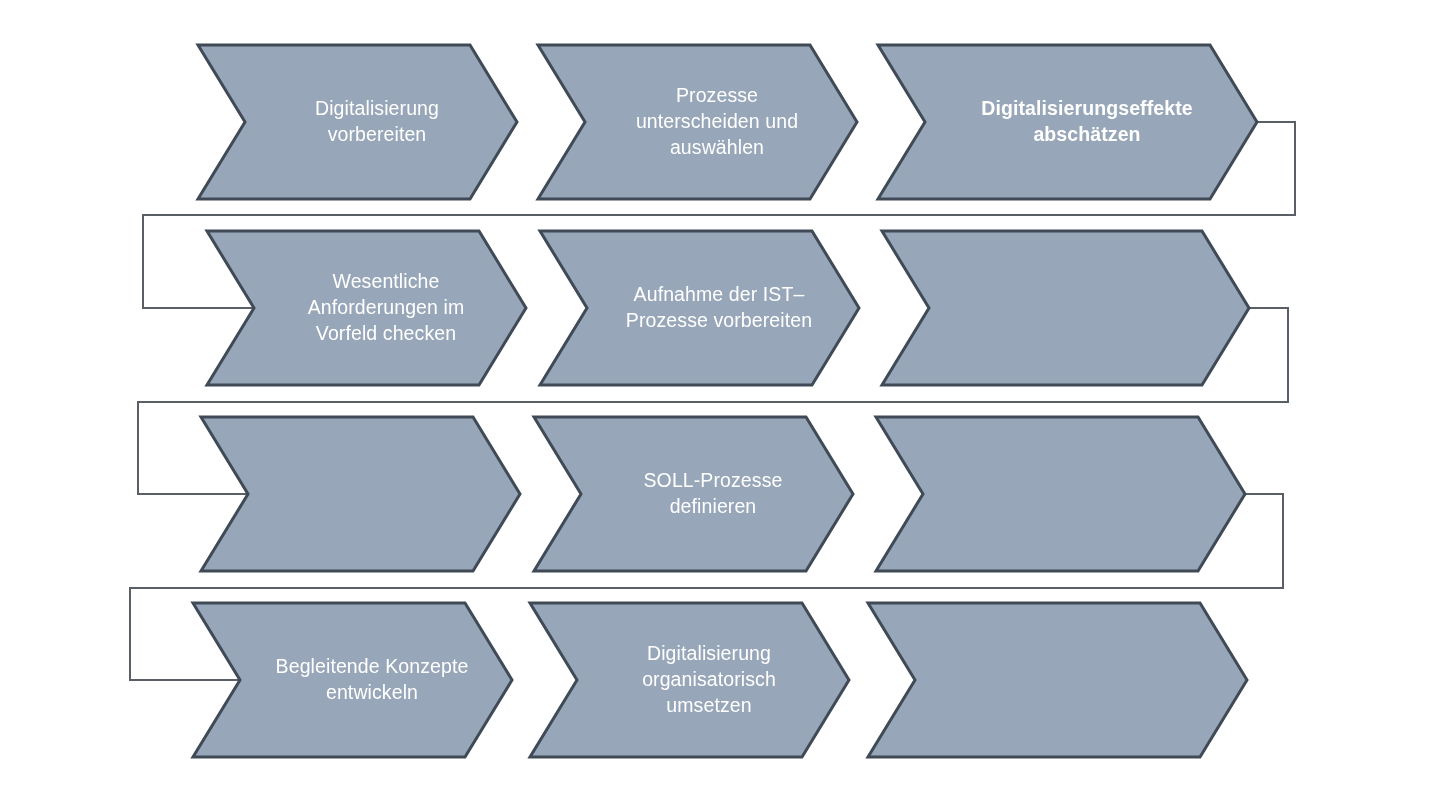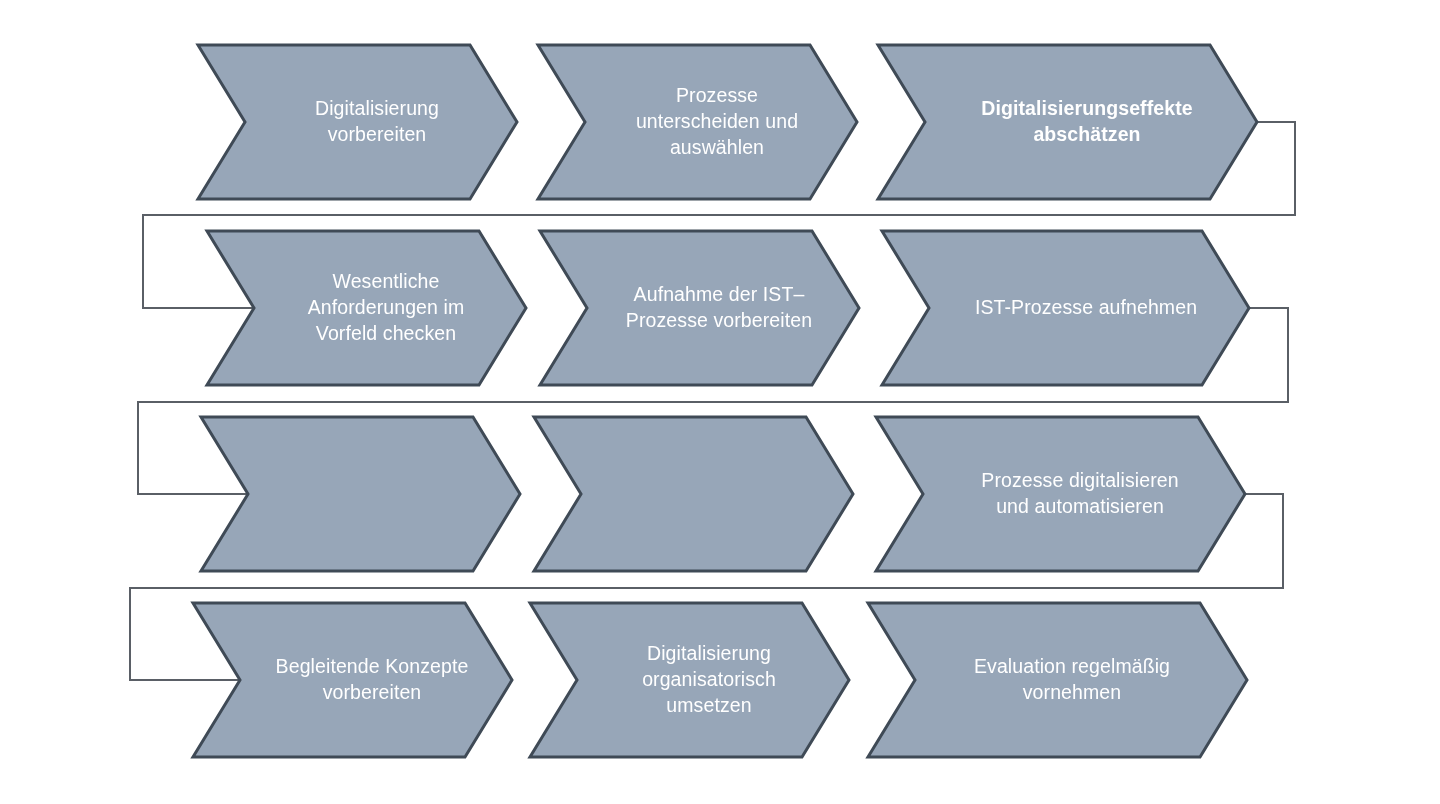--- a/index.html
+++ b/index.html
@@ -78,26 +78,23 @@
 unterscheiden und
 auswählen</div>
   <div class="step-label" style="left:932px; top:96px; width:310px;font-weight:bold;">Digitalisierungseffekte
 abschätzen</div>
 
   <div class="step-label" style="left:594px; top:282px; width:250px;">Aufnahme der IST–
 Prozesse vorbereiten</div>
   <div class="step-label" style="left:261px; top:269px; width:250px;">Wesentliche
 Anforderungen im
 Vorfeld checken</div>
-  <div class="step-label" style="left:936px; top:295px; width:300px;">IST-Prozesse aufnehmen</div>
 
-  <div class="step-label" style="left:930px; top:468px; width:300px;">Prozesse digitalisieren
-und automatisieren</div>
+  <div class="step-label" style="left:588px; top:468px; width:250px;">SOLL-Prozesse
+definieren</div>
 
   <div class="step-label" style="left:247px; top:654px; width:250px;">Begleitende Konzepte
-vorbereiten</div>
+entwickeln</div>
   <div class="step-label" style="left:584px; top:641px; width:250px;">Digitalisierung
 organisatorisch
 umsetzen</div>
-  <div class="step-label" style="left:922px; top:654px; width:300px;">Evaluation regelmäßig
-vornehmen</div>
 
 </div>
 
 </body></html>

